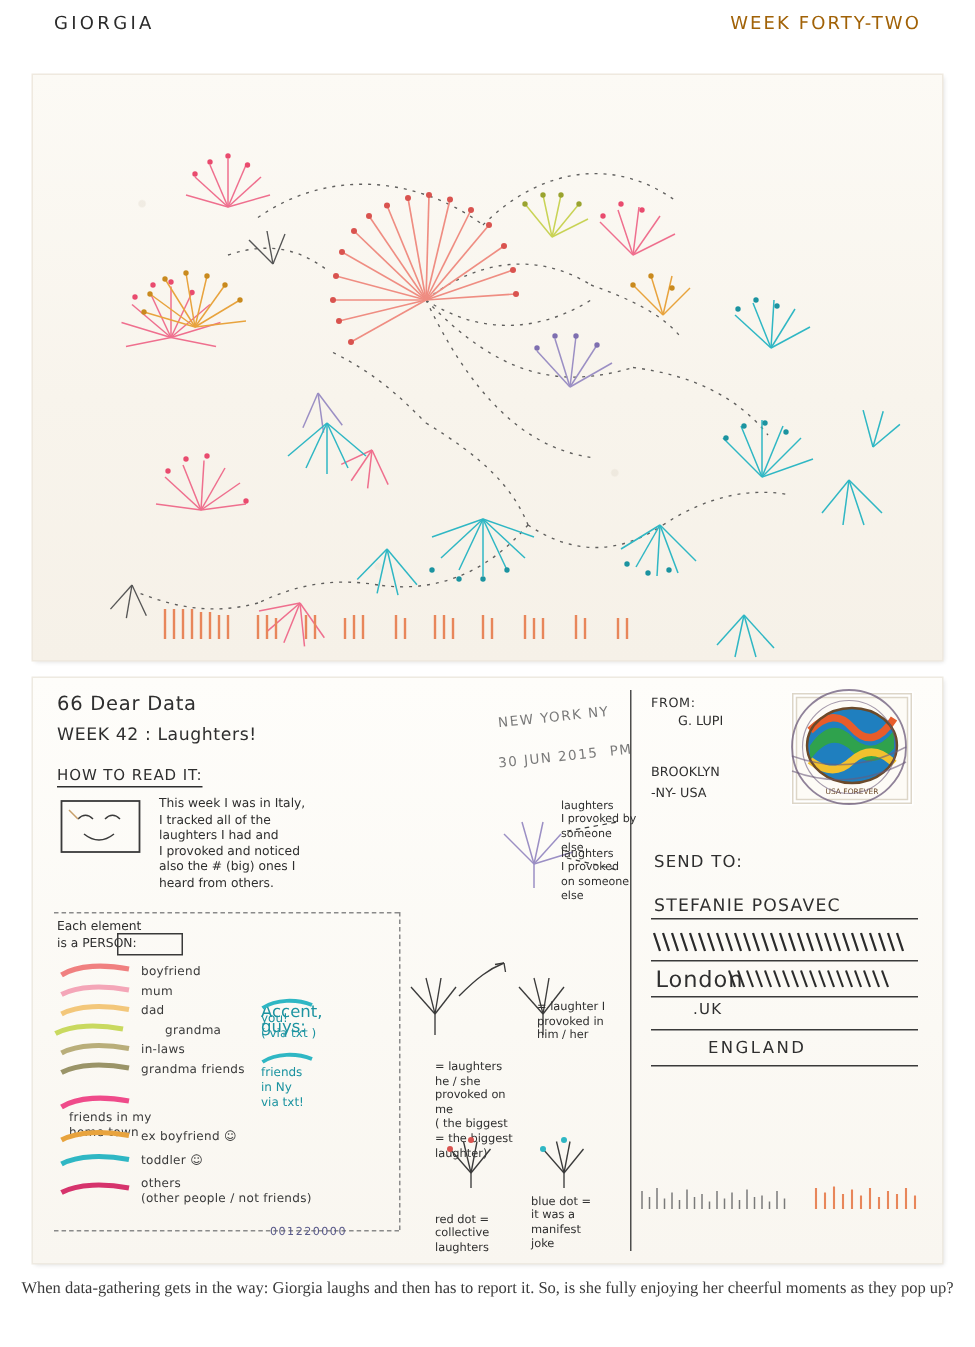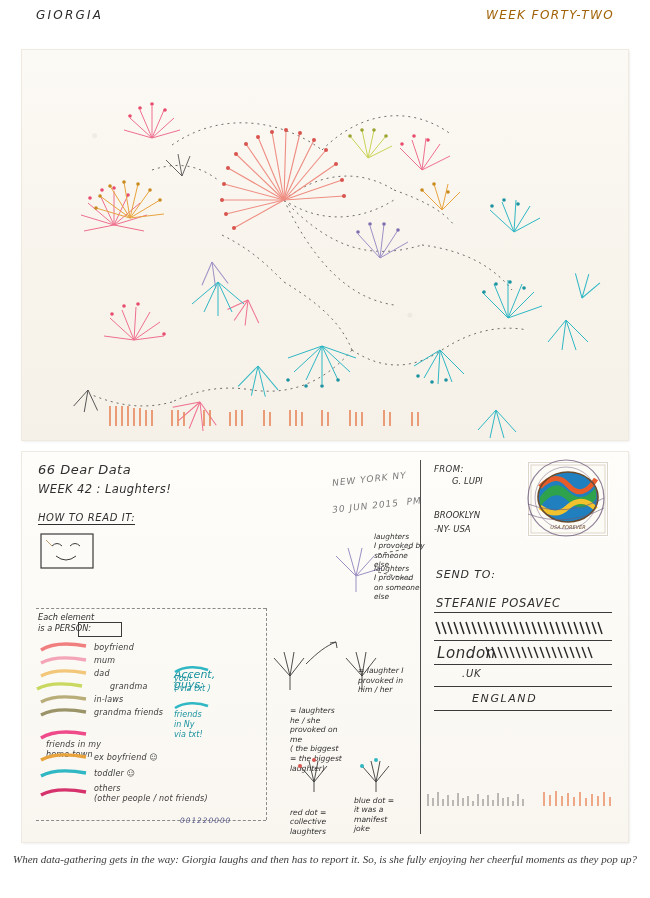--- a/index.html
+++ b/index.html
@@ -3,21 +3,21 @@
 <meta charset="utf-8">
 <style>
   html,body{margin:0;padding:0;}
   body{
     width:650px;height:898px;
     background:#ffffff;
     font-family:"DejaVu Sans", sans-serif;
     position:relative;
     overflow:hidden;
   }
-  .page{position:relative;width:650px;height:800px;font-style:italic;}
+  .page{position:relative;width:650px;height:800px;}
 
   
   .hdr{
     position:absolute;left:0;top:8px;width:650px;height:26px;
   }
   .hdr .name{
     position:absolute;left:36px;top:0;
     font-family:"DejaVu Sans", sans-serif;
     font-size:12px;letter-spacing:2.2px;color:#2b2b2b;
   }
@@ -439,20 +439,26 @@
     <div class="t hand" style="left:16px;top:60px;font-size:10px;letter-spacing:.6px;border-bottom:1px solid #2f2f2f;padding-bottom:1px;">HOW TO READ IT:</div>
 
     <svg style="position:absolute;left:16px;top:78px;" width="60" height="42" viewBox="0 0 60 42">
       <rect x="3" y="4" width="52" height="34" fill="none" stroke="#3a3a3a" stroke-width="1.2"></rect>
       <path d="M14,16 q5,-5 10,0" fill="none" stroke="#3a3a3a" stroke-width="1"></path>
       <path d="M32,16 q5,-5 10,0" fill="none" stroke="#3a3a3a" stroke-width="1"></path>
       <path d="M18,26 q10,8 20,0" fill="none" stroke="#3a3a3a" stroke-width="1"></path>
       <path d="M8,10 L14,16" stroke="#c8a06a" stroke-width="1"></path>
     </svg>
 
+    <div class="t hand" style="left:84px;top:78px;font-size:8.2px;line-height:10.6px;">This week I was in Italy,
+I tracked all of the
+laughters I had and
+I provoked and noticed
+also the # (big) ones I
+heard from others.</div>
 
     <div class="t hand" style="left:16px;top:160px;font-size:8.2px;line-height:11px;">Each element
 is a PERSON:</div>
     <div style="position:absolute;left:56px;top:170px;width:42px;height:13px;border:1px solid #3a3a3a;"></div>
 
     <div class="dashline" style="left:14px;top:156px;width:230px;"></div>
     <div class="dashcol" style="left:244px;top:156px;height:212px;"></div>
     <div class="dashline" style="left:14px;top:368px;width:230px;"></div>
 
     <div>

